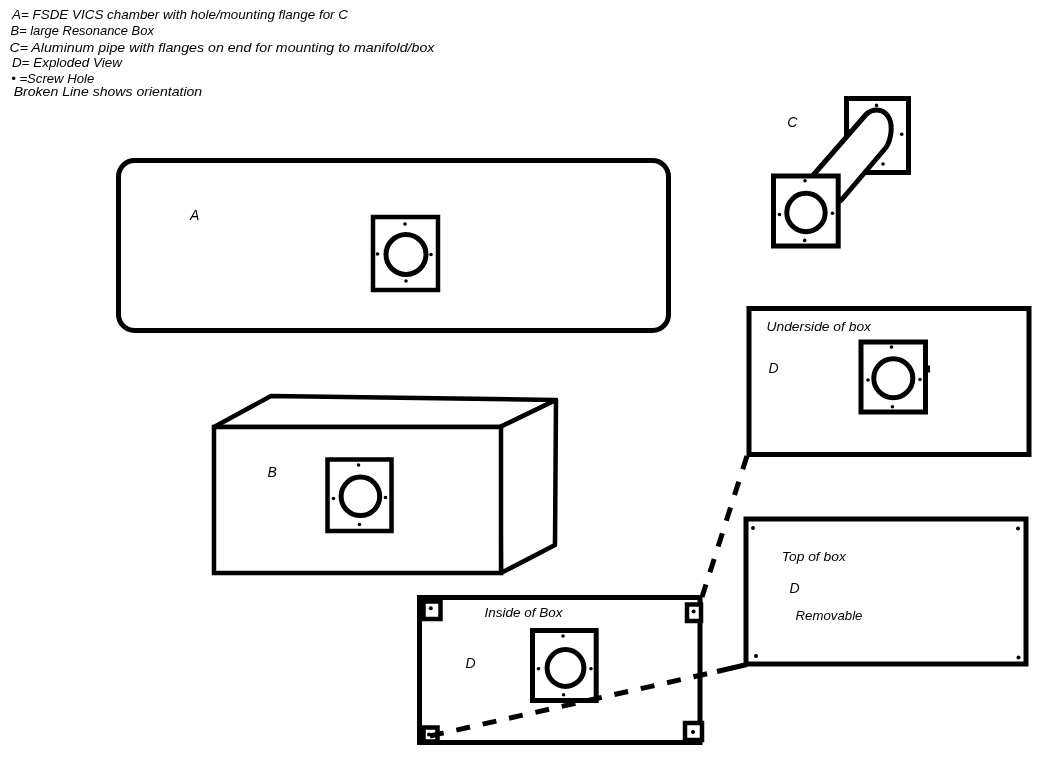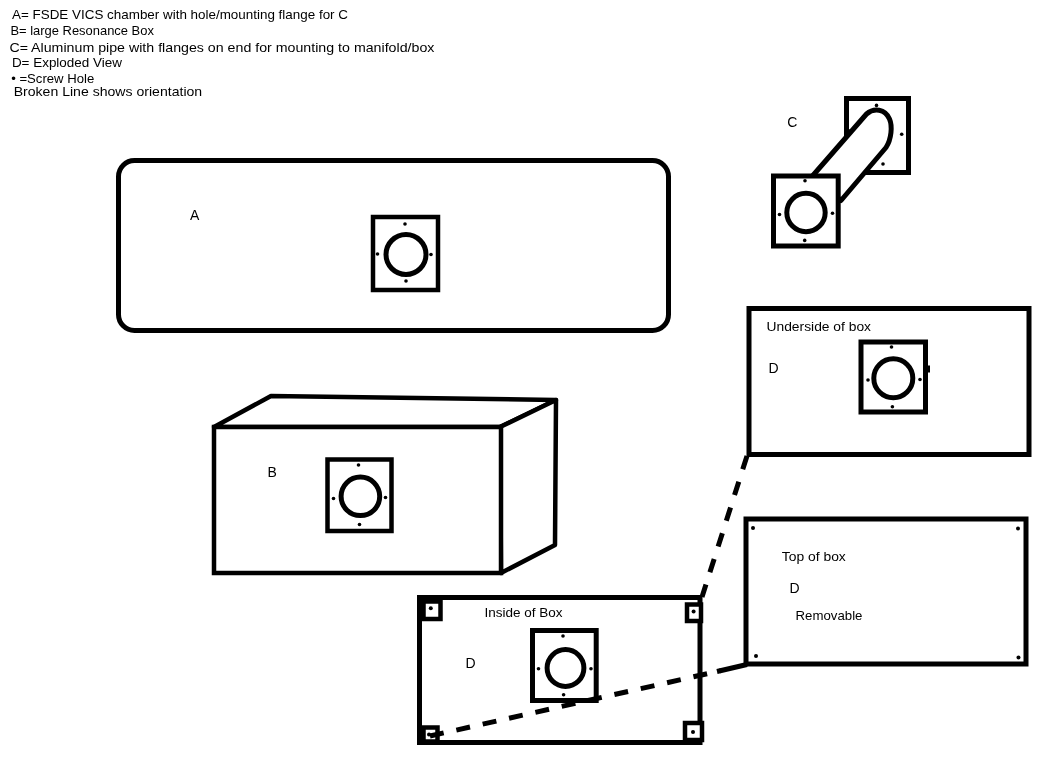--- a/index.html
+++ b/index.html
@@ -1,16 +1,16 @@
 <!DOCTYPE html>
 <html><head>
 <meta charset="utf-8">
 <style>
   html,body{margin:0;padding:0;background:#ffffff;}
-  #page{position:relative;width:1047px;height:770px;background:#ffffff;overflow:hidden;}
+  #page{position:relative;width:1047px;height:770px;background:#ffffff;overflow:hidden;font-style:italic;}
   svg{position:absolute;left:0;top:0;}
   text{font-family:"Liberation Sans",sans-serif;fill:#000000;}
 </style>
 </head>
 <body>
 <div id="page">
 <svg width="1047" height="770" viewBox="0 0 1047 770">
 
   <g font-size="13.2">
     <text x="12" y="19.4" textLength="336" lengthAdjust="spacingAndGlyphs">A= FSDE VICS chamber with hole/mounting flange for C</text>

